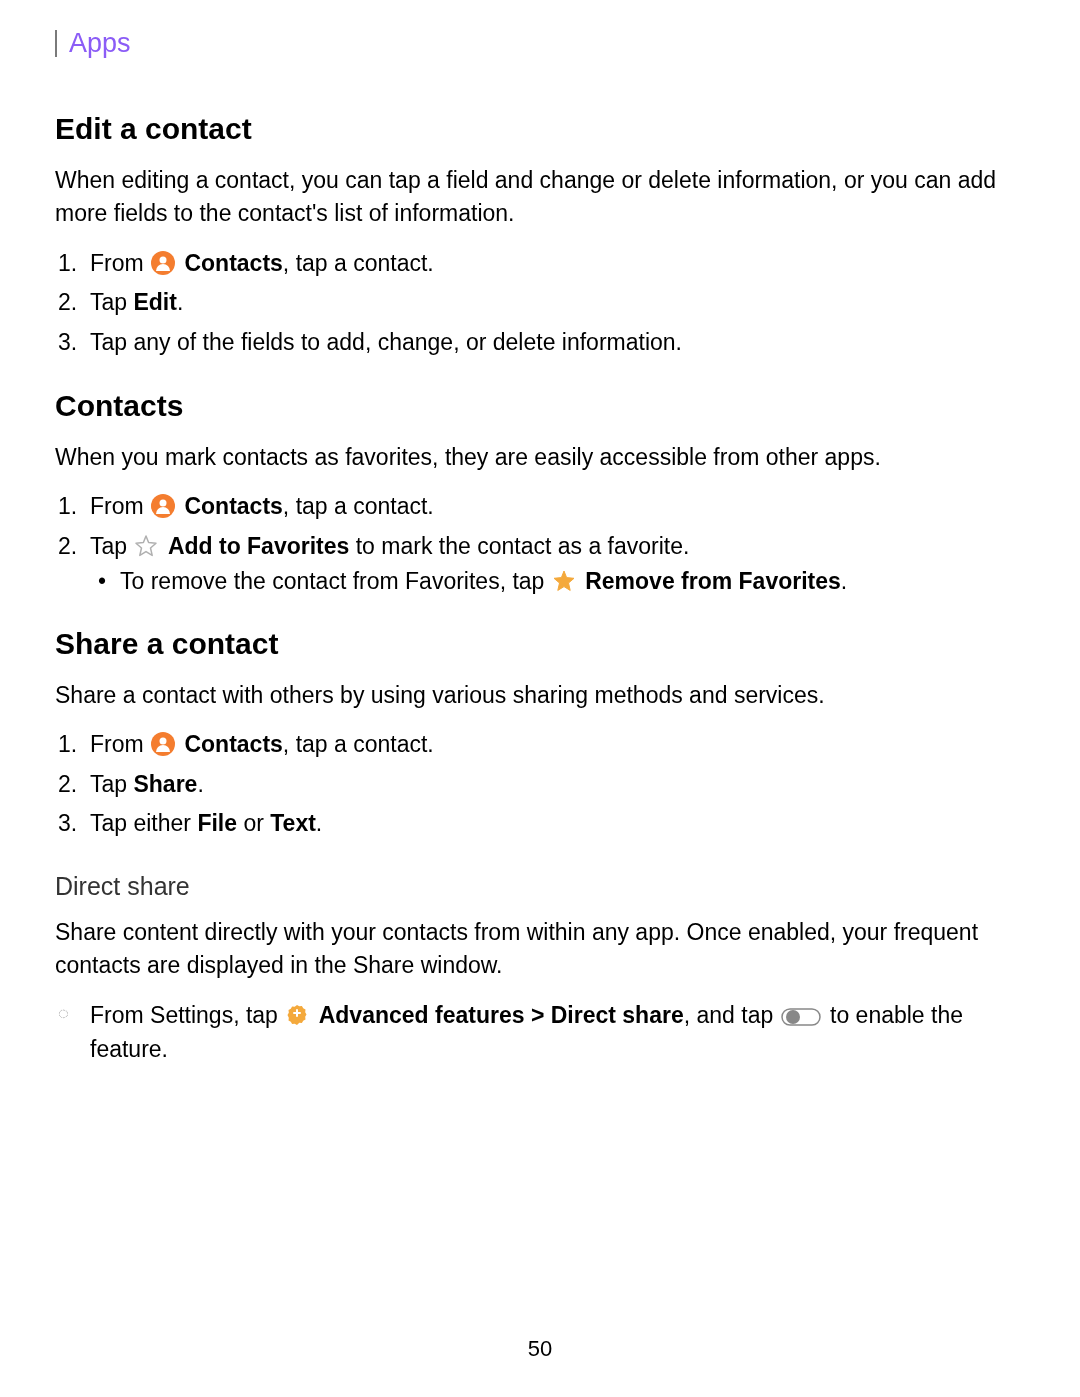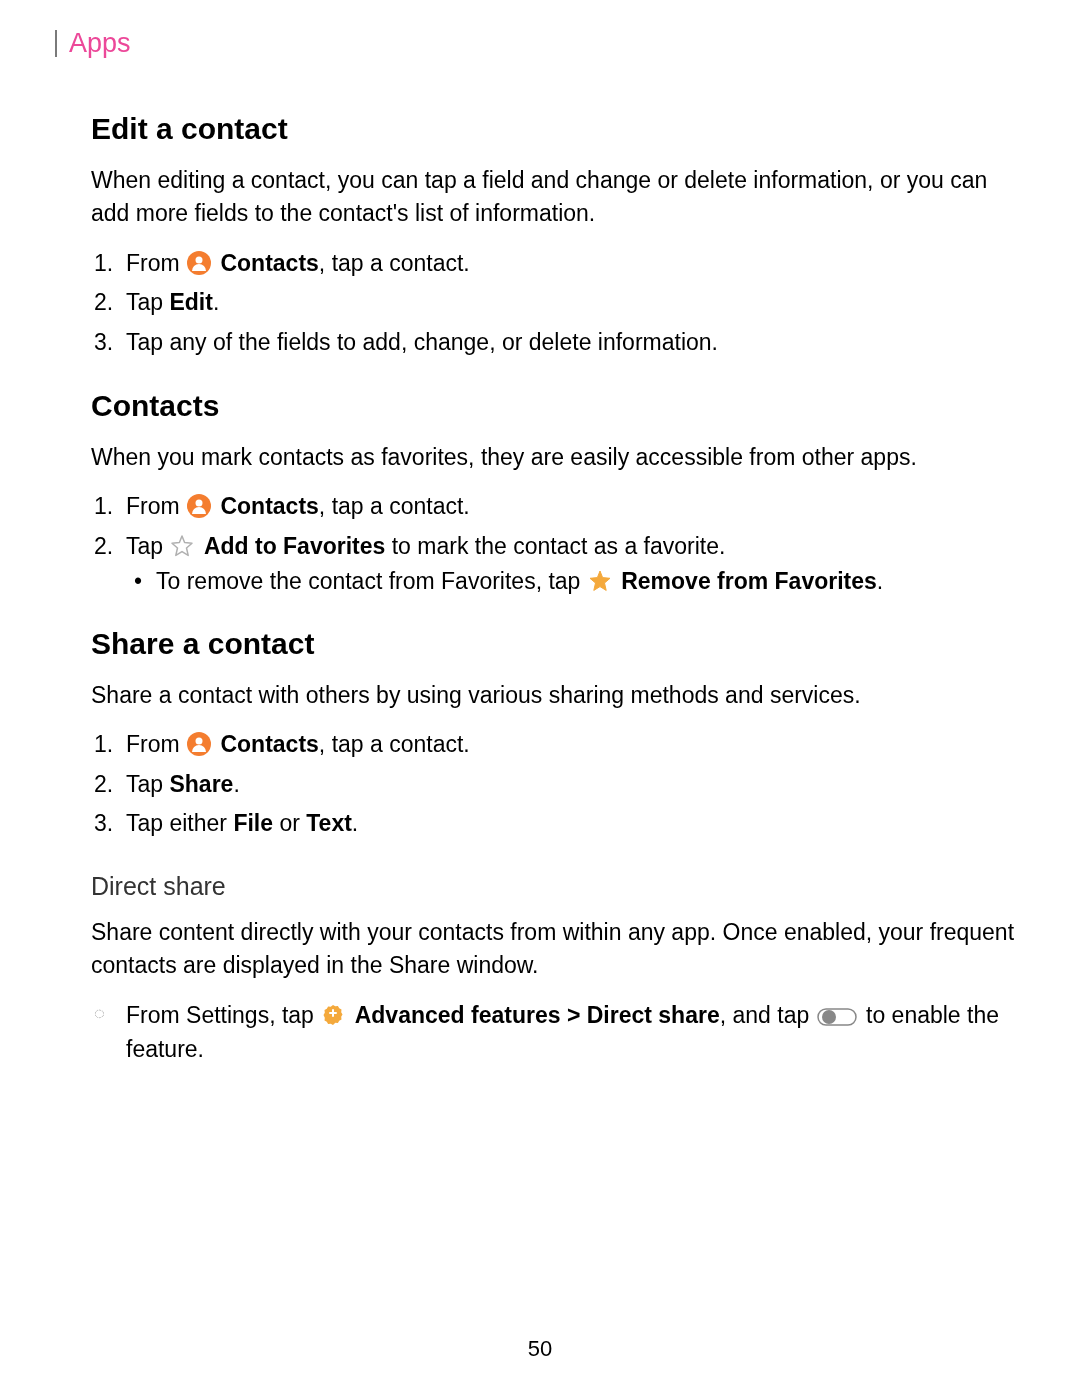--- a/index.html
+++ b/index.html
@@ -11,21 +11,21 @@
     font-family: -apple-system, BlinkMacSystemFont, "Segoe UI", Arial, sans-serif;
     width: 1080px;
     height: 1397px;
     background: #ffffff;
     color: #000000;
     padding: 30px 55px 20px 55px;
     position: relative;
   }
   .breadcrumb {
     font-size: 27px;
-    color: #ec4899;
+    color: #8b5cf6;
     border-left: 2px solid #7a7a7a;
     padding-left: 12px;
     font-weight: 300;
     margin-bottom: 55px;
     line-height: 1;
   }
   h2 {
     font-size: 30px;
     font-weight: 700;
     margin-bottom: 18px;
@@ -90,21 +90,20 @@
     left: -32px;
     top: 2px;
     color: #888;
     font-size: 18px;
   }
   .bold {
     font-weight: 700;
   }
   .section {
     margin-bottom: 26px;
-    margin-left: 36px;
   }
   .icon {
     display: inline-block;
     vertical-align: -4px;
     margin: 0 3px 0 1px;
   }
   .contacts-icon {
     width: 24px;
     height: 24px;
   }

